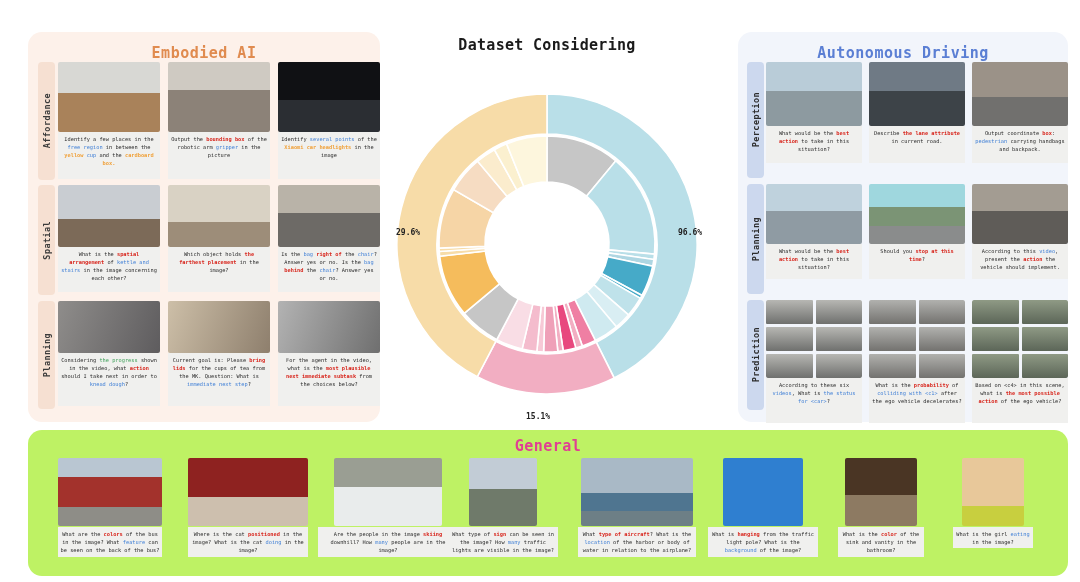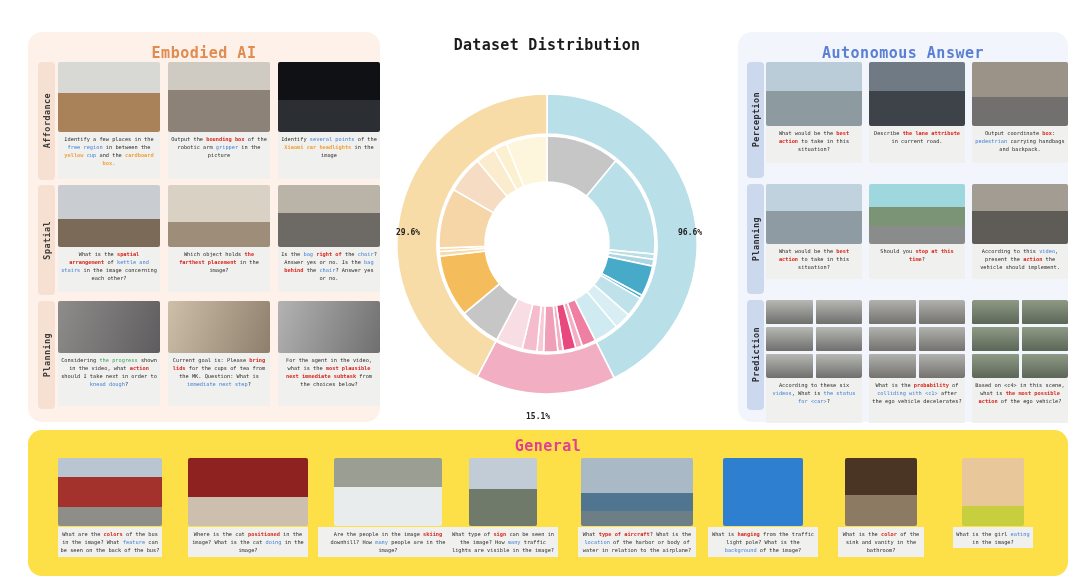--- a/index.html
+++ b/index.html
@@ -9,21 +9,21 @@
     font-family:"DejaVu Sans Mono","Liberation Mono",monospace;
     overflow:hidden;
     position:relative;
   }
   .stage{position:absolute;left:0;top:0;width:1080px;height:418px;padding-left:19px;}
 
   
   .panel{position:absolute;border-radius:14px;}
   #embodied-panel{left:28px;top:32px;width:352px;height:390px;background:#fdf1ea;}
   #driving-panel{left:738px;top:32px;width:330px;height:390px;background:#f2f5fb;}
-  #general-panel{left:28px;top:430px;width:1040px;height:146px;background:#fde047;}
+  #general-panel{left:28px;top:430px;width:1040px;height:146px;background:#bef264;}
 
   .panel-title{
     position:absolute;left:0;right:0;text-align:center;
     font-size:15px;font-weight:bold;letter-spacing:.5px;
   }
   #embodied-panel .panel-title{top:12px;color:#e08b4f;}
   #driving-panel .panel-title{top:12px;color:#5b7fd4;}
   #general-panel .panel-title{top:7px;color:#e03f93;}
 
   
@@ -125,21 +125,21 @@
           <div class="cap" style="min-height: 48px;"><span class="k">Current goal is: Please </span><span class="r">bring lids</span><span class="k"> for the cups of tea from the MK. Question: What is </span><span class="b">immediate next step</span><span class="k">?</span></div>
         </div>
         <div class="card" style="left: 250px; top: 269px; width: 102px;">
           <div class="thumb" style="height: 52px; background: linear-gradient(110deg, rgb(179, 179, 179), rgb(111, 111, 111));"></div>
           <div class="cap" style="min-height: 48px;"><span class="k">For the agent in the video, what is the </span><span class="r">most plausible next immediate subtask</span><span class="k"> from the choices below?</span></div>
         </div>
       </div>
   </div>
 
   <div class="panel drv" id="driving-panel">
-    <div class="panel-title">Autonomous Answer</div>
+    <div class="panel-title">Autonomous Driving</div>
     <div id="drv-rows">
         <div class="rowlabel" style="left: 9px; top: 30px; height: 116px;">
           <span>Perception</span>
         </div>
         <div class="card" style="left: 28px; top: 30px; width: 96px;">
           <div class="thumb" style="height: 64px; background: linear-gradient(rgb(185, 204, 216) 0px, rgb(185, 204, 216) 45%, rgb(141, 154, 160) 45%, rgb(141, 154, 160) 100%);"></div>
           <div class="cap" style="min-height: 32px;"><span class="k">What would be the </span><span class="r">best action</span><span class="k"> to take in this situation?</span></div>
         </div>
         <div class="card" style="left: 131px; top: 30px; width: 96px;">
           <div class="thumb" style="height: 64px; background: linear-gradient(rgb(111, 122, 133) 0px, rgb(111, 122, 133) 45%, rgb(61, 67, 72) 45%, rgb(61, 67, 72) 100%);"></div>
@@ -251,21 +251,21 @@
         <div class="card" style="left: 925px; top: 28px; width: 80px;">
           <div style="display: flex; justify-content: center;">
             <div class="thumb" style="width: 62px; height: 68px; background: linear-gradient(rgb(232, 200, 154) 0px, rgb(232, 200, 154) 70%, rgb(200, 207, 63) 70%, rgb(200, 207, 63) 100%);"></div>
           </div>
           <div class="cap" style="margin-top: 1px;"><span class="k">What is the girl </span><span class="b">eating</span><span class="k"> in the image?</span></div>
         </div>
       </div>
   </div>
 
   <div id="donut-wrap">
-    <div id="chart-title">Dataset Distribution</div>
+    <div id="chart-title">Dataset Considering</div>
     <svg id="donut-svg" width="300" height="340" viewBox="0 0 300 340">
         <path d="M150 32 A150 150 0 0 1 217.25748241350487 316.0762136226896 L199.32215376990357 280.322556656639 A110 110 0 0 0 150 72 Z" fill="#b9dfe8" stroke="#ffffff" stroke-width="1.6"></path>
         <path d="M217.25748241350487 316.0762136226896 A150 150 0 0 1 80.22733828838136 314.78469669986833 L98.83338141147966 279.3754442465701 A110 110 0 0 0 199.32215376990357 280.322556656639 Z" fill="#f2aec2" stroke="#ffffff" stroke-width="1.6"></path>
         <path d="M80.22733828838136 314.78469669986833 A150 150 0 0 1 149.99999999999997 32 L149.99999999999997 72 A110 110 0 0 0 98.83338141147966 279.3754442465701 Z" fill="#f7dca8" stroke="#ffffff" stroke-width="1.6"></path>
         <path d="M150 74 A108 108 0 0 1 218.8417908928585 98.78456978021477 L189.52028736441878 134.22817894790109 A62 62 0 0 0 150 120 Z" fill="#c6c6c6" stroke="#ffffff" stroke-width="1.6"></path>
         <path d="M218.8417908928585 98.78456978021477 A108 108 0 0 1 257.5206921771327 192.16369783839957 L211.72484180539095 187.8347154257479 A62 62 0 0 0 189.52028736441878 134.22817894790109 Z" fill="#b9dfe8" stroke="#ffffff" stroke-width="1.6"></path>
         <path d="M257.5206921771327 192.16369783839957 A108 108 0 0 1 256.8742208090863 197.55316451564323 L211.35371935336434 190.92866851823965 A62 62 0 0 0 211.72484180539095 187.8347154257479 Z" fill="#b9dfe8" stroke="#ffffff" stroke-width="1.6"></path>
         <path d="M256.8742208090863 197.55316451564323 A108 108 0 0 1 255.68673766715096 204.23316174714716 L210.67201606817926 194.76348174373263 A62 62 0 0 0 211.35371935336434 190.92866851823965 Z" fill="#aed6e2" stroke="#ffffff" stroke-width="1.6"></path>
         <path d="M255.68673766715096 204.23316174714716 A108 108 0 0 1 244.96616150058009 233.4337259961374 L204.5176112318145 211.52676862741222 A62 62 0 0 0 210.67201606817926 194.76348174373263 Z" fill="#46aac8" stroke="#ffffff" stroke-width="1.6"></path>
         <path d="M244.96616150058009 233.4337259961374 A108 108 0 0 1 243.30372905682623 236.39130577666216 L203.5632518659558 213.22463850141716 A62 62 0 0 0 204.5176112318145 211.52676862741222 Z" fill="#46aac8" stroke="#ffffff" stroke-width="1.6"></path>

